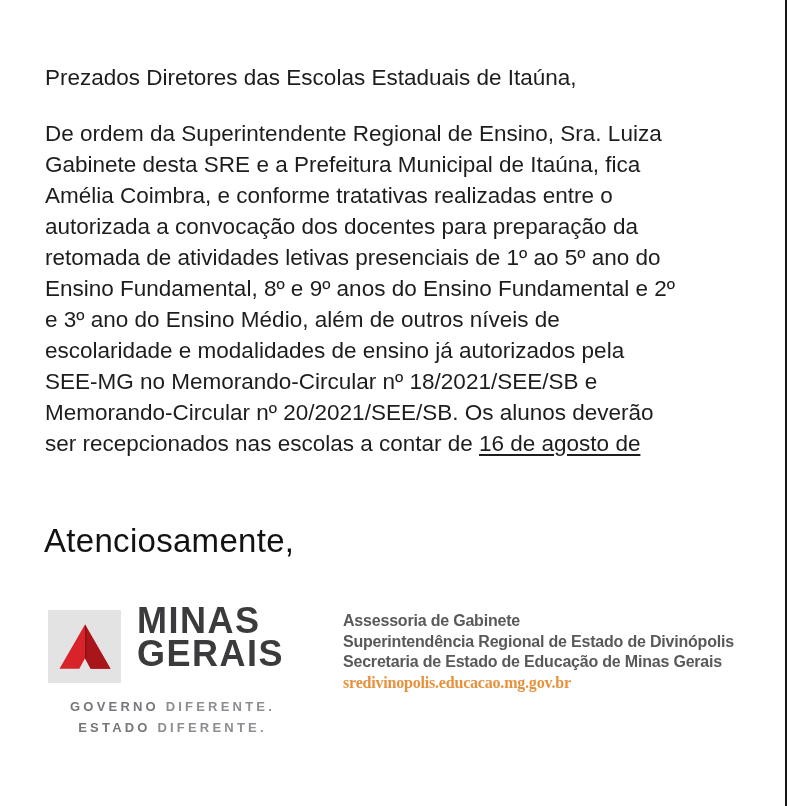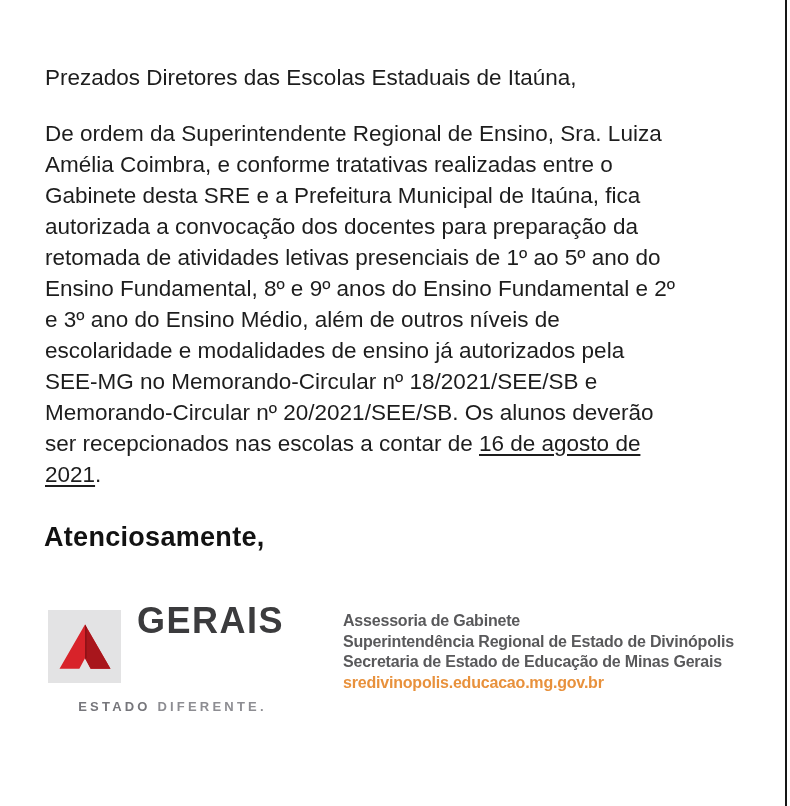--- a/index.html
+++ b/index.html
@@ -39,25 +39,24 @@
     font-size: 22.5px;
     line-height: 31px;
     color: #1d1d1d;
   }
   .body-text .line { white-space: nowrap; }
   .u { text-decoration: underline; text-underline-offset: 3px; }
   .closing {
     position: absolute;
     left: 44px;
     top: 522px;
-    font-size: 27px;
+    font-size: 33px;
     color: #121212;
     letter-spacing: 0.3px;
     white-space: nowrap;
-    font-weight: bold;
   }
   
   .logo-square {
     position: absolute;
     left: 48px;
     top: 610px;
     width: 73px;
     height: 73px;
     background: #e3e3e4;
     display: flex;
@@ -99,61 +98,63 @@
     line-height: 20.5px;
     letter-spacing: -0.2px;
     color: #59595b;
     white-space: nowrap;
     margin-left: 13px;
   }
   .contact a {
     font-weight: 700;
     text-decoration: none;
     cursor: pointer;
+    font-family: Liberation Serif, serif;
   }
 </style>
 </head>
 <body>
 
 <div class="edge-line"></div>
 
 <div class="greeting">Prezados Diretores das Escolas Estaduais de Itaúna,</div>
 
 <div class="body-text">
   <div class="line">De ordem da Superintendente Regional de Ensino, Sra. Luiza</div>
+  <div class="line">Gabinete desta SRE e a Prefeitura Municipal de Itaúna, fica</div>
   <div class="line">Amélia Coimbra, e conforme tratativas realizadas entre o</div>
-  <div class="line">Gabinete desta SRE e a Prefeitura Municipal de Itaúna, fica</div>
   <div class="line">autorizada a convocação dos docentes para preparação da</div>
   <div class="line">retomada de atividades letivas presenciais de 1º ao 5º ano do</div>
   <div class="line">Ensino Fundamental, 8º e 9º anos do Ensino Fundamental e 2º</div>
   <div class="line">e 3º ano do Ensino Médio, além de outros níveis de</div>
   <div class="line">escolaridade e modalidades de ensino já autorizados pela</div>
   <div class="line">SEE-MG no Memorando-Circular nº 18/2021/SEE/SB e</div>
   <div class="line">Memorando-Circular nº 20/2021/SEE/SB. Os alunos deverão</div>
   <div class="line"><span>ser recepcionados nas escolas a contar de </span><span class="u">16 de agosto de</span></div>
-  <div class="line"><span class="u">2021</span><span>.</span></div>
 </div>
 
 <div class="closing">Atenciosamente,</div>
 
 <div class="logo-square" style="background: rgb(227, 227, 228);">
   <span style="display:inline-block;line-height:0;">
     <svg width="54" height="50" viewBox="0 0 72 66" xmlns="http://www.w3.org/2000/svg">
       <path d="M36 3 L2 62 L28.5 62 L36 48 L43.5 62 L70 62 Z" fill="#d8232a"></path>
       <path d="M36 3 L70 62 L43.5 62 L36 48 Z" fill="#a8161c"></path>
       <path d="M36 3 L38.2 7 L38.2 48 L36 48 Z" fill="#8f1217"></path>
     </svg>
   </span>
 </div>
 
 <div class="wordmark" style="color: rgb(59, 59, 61);">
+  <div>MINAS</div>
   <div>GERAIS</div>
 </div>
 
 <div class="slogan">
+  <div><span class="strong">GOVERNO</span><span class="rest"> DIFERENTE.</span></div>
   <div><span class="strong">ESTADO</span><span class="rest"> DIFERENTE.</span></div>
 </div>
 
 <div class="contact">
   <div>Assessoria de Gabinete</div>
   <div>Superintendência Regional de Estado de Divinópolis</div>
   <div>Secretaria de Estado de Educação de Minas Gerais</div>
   <div><a style="color: rgb(232, 145, 60);">sredivinopolis.educacao.mg.gov.br</a></div>
 </div>
 

